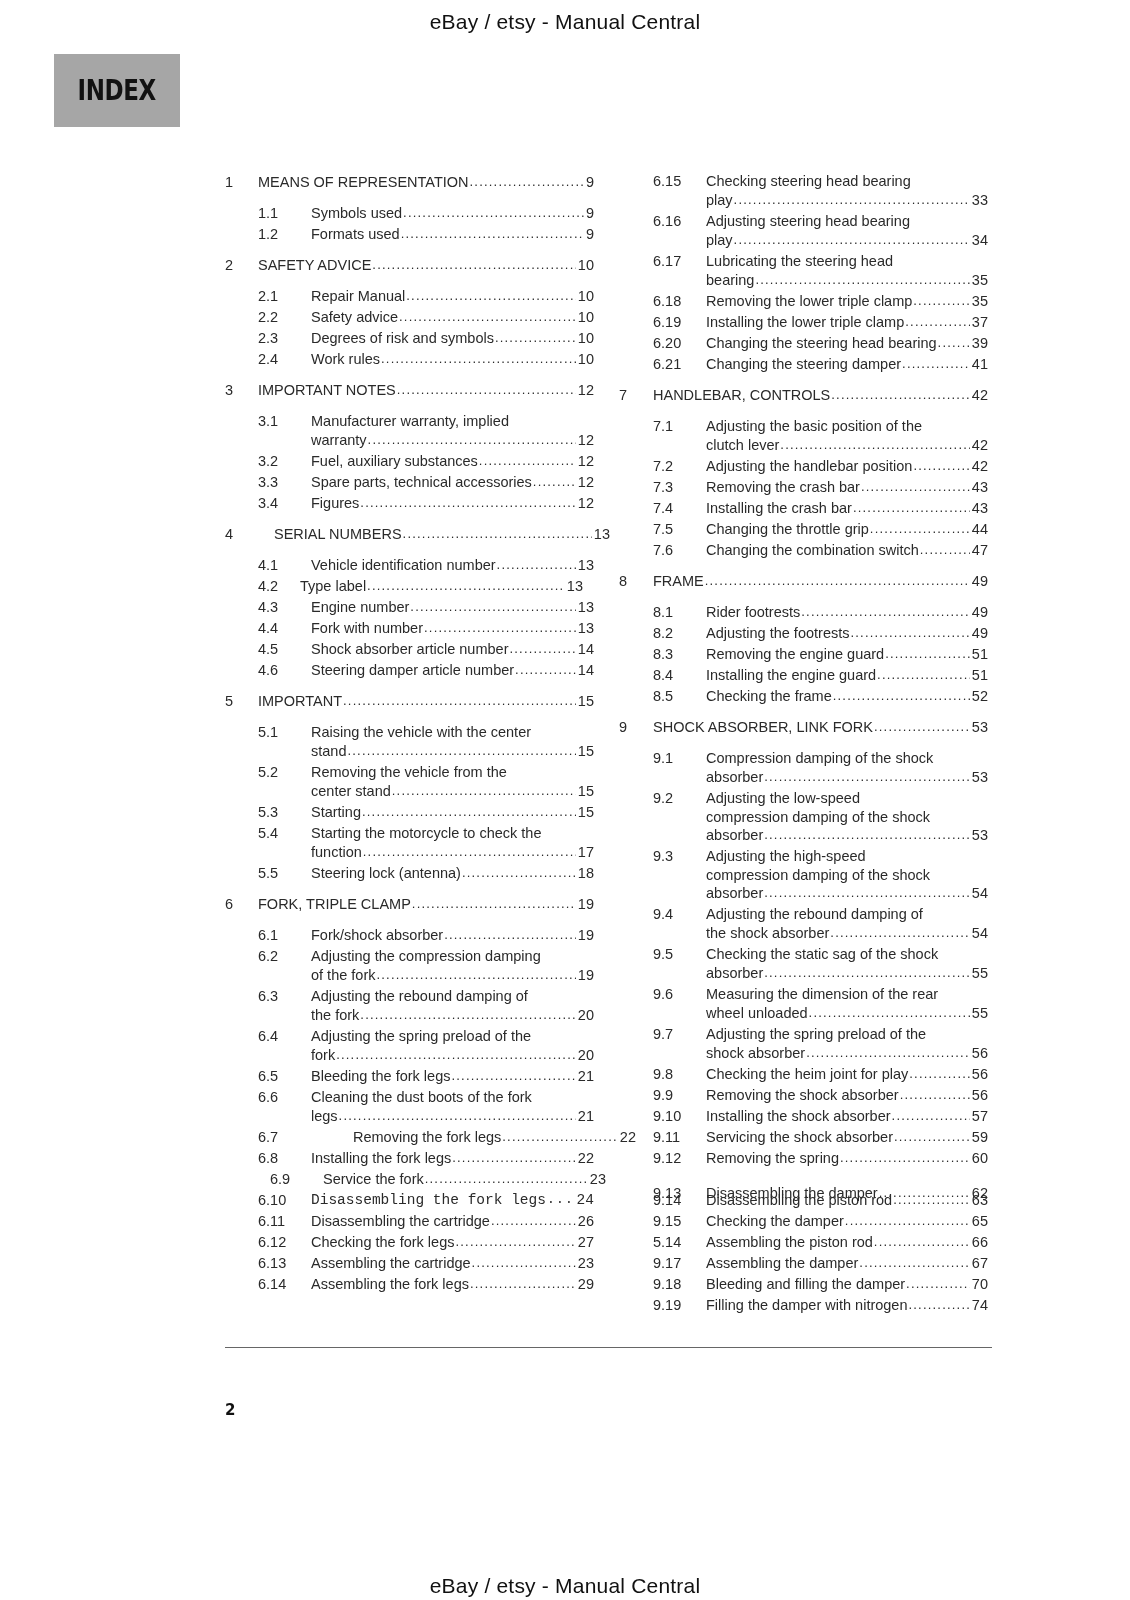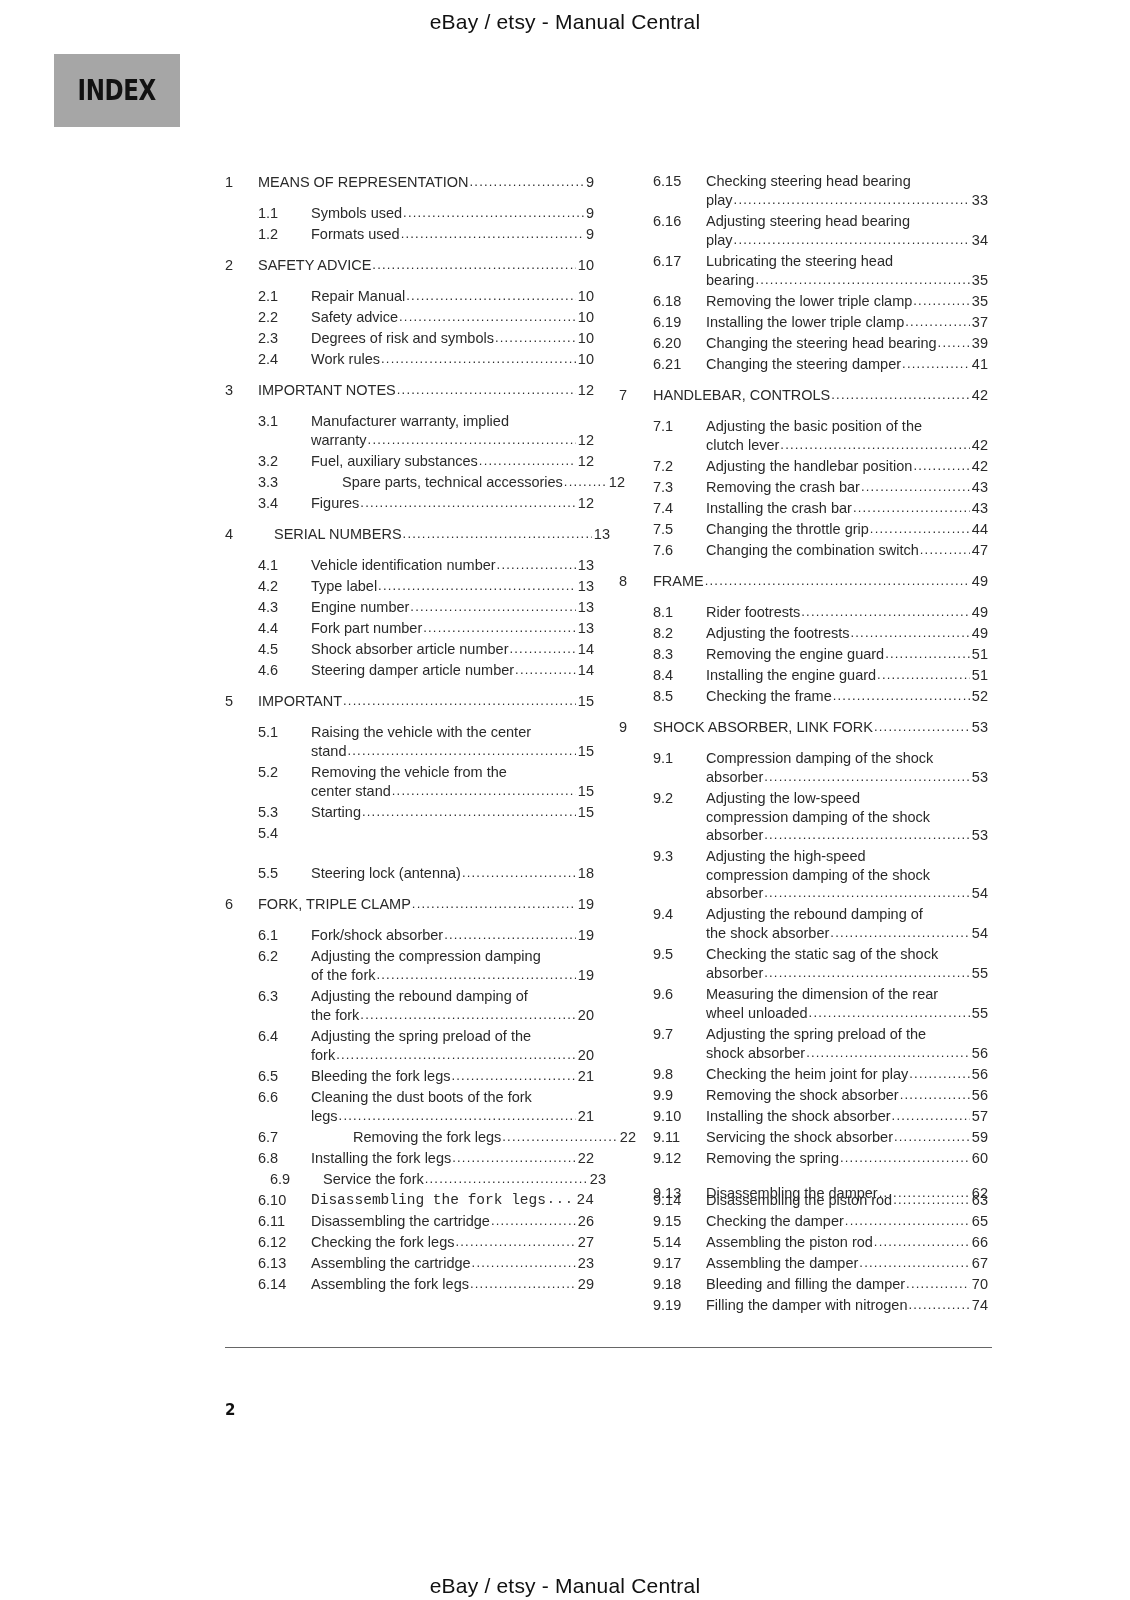--- a/index.html
+++ b/index.html
@@ -138,21 +138,21 @@
       <div class="txt" style="left: 53px; width: 283px;">
         <div class="line">
           <span class="lbl">Fuel, auxiliary substances</span>
           <span class="dots"></span>
           <span class="pg">12</span>
         </div>
       </div>
     </div>
     <div class="entry" style="left: 258px; top: 473px; width: 336px; height: 18.5px;">
       <span class="num">3.3</span>
-      <div class="txt" style="left: 53px; width: 283px; margin-left: 31px;">
+      <div class="txt" style="left: 53px; width: 283px;">
         <div class="line">
           <span class="lbl">Spare parts, technical accessories</span>
           <span class="dots"></span>
           <span class="pg">12</span>
         </div>
       </div>
     </div>
     <div class="entry" style="left: 258px; top: 494px; width: 336px; height: 18.5px;">
       <span class="num">3.4</span>
       <div class="txt" style="left: 53px; width: 283px;">
@@ -178,21 +178,21 @@
       <div class="txt" style="left: 53px; width: 283px;">
         <div class="line">
           <span class="lbl">Vehicle identification number</span>
           <span class="dots"></span>
           <span class="pg">13</span>
         </div>
       </div>
     </div>
     <div class="entry" style="left: 258px; top: 577px; width: 336px; height: 18.5px;">
       <span class="num">4.2</span>
-      <div class="txt" style="left: 53px; width: 283px;">
+      <div class="txt" style="left: 42px; width: 283px;">
         <div class="line">
           <span class="lbl">Type label</span>
           <span class="dots"></span>
           <span class="pg">13</span>
         </div>
       </div>
     </div>
     <div class="entry" style="left: 258px; top: 598px; width: 336px; height: 18.5px;">
       <span class="num">4.3</span>
       <div class="txt" style="left: 53px; width: 283px;">
@@ -200,21 +200,21 @@
           <span class="lbl">Engine number</span>
           <span class="dots"></span>
           <span class="pg">13</span>
         </div>
       </div>
     </div>
     <div class="entry" style="left: 258px; top: 619px; width: 336px; height: 18.5px;">
       <span class="num">4.4</span>
       <div class="txt" style="left: 53px; width: 283px;">
         <div class="line">
-          <span class="lbl">Fork part number</span>
+          <span class="lbl">Fork with number</span>
           <span class="dots"></span>
           <span class="pg">13</span>
         </div>
       </div>
     </div>
     <div class="entry" style="left: 258px; top: 640px; width: 336px; height: 18.5px;">
       <span class="num">4.5</span>
       <div class="txt" style="left: 53px; width: 283px;">
         <div class="line">
           <span class="lbl">Shock absorber article number</span>
@@ -274,20 +274,30 @@
       <div class="txt" style="left: 53px; width: 283px;">
         <div class="line">
           <span class="lbl">Starting</span>
           <span class="dots"></span>
           <span class="pg">15</span>
         </div>
       </div>
     </div>
     <div class="entry" style="left: 258px; top: 824px; width: 336px; height: 37px;">
       <span class="num">5.4</span>
+      <div class="txt" style="left: 53px; width: 283px;">
+        <div class="line">
+          <span class="lbl">Starting the motorcycle to check the</span>
+        </div>
+        <div class="line">
+          <span class="lbl">function</span>
+          <span class="dots"></span>
+          <span class="pg">17</span>
+        </div>
+      </div>
     </div>
     <div class="entry" style="left: 258px; top: 864px; width: 336px; height: 18.5px;">
       <span class="num">5.5</span>
       <div class="txt" style="left: 53px; width: 283px;">
         <div class="line">
           <span class="lbl">Steering lock (antenna)</span>
           <span class="dots"></span>
           <span class="pg">18</span>
         </div>
       </div>

